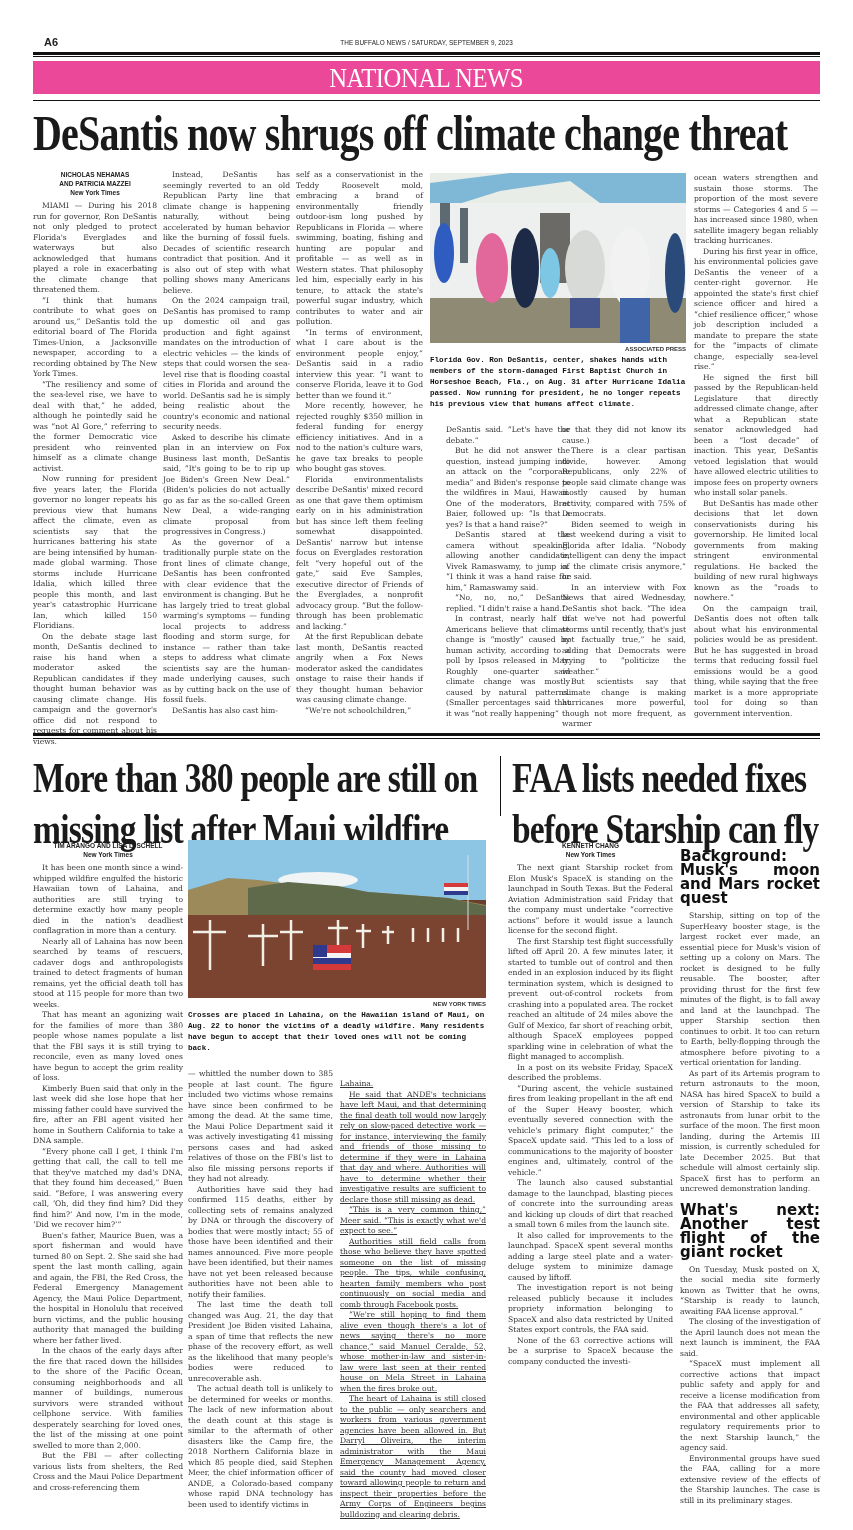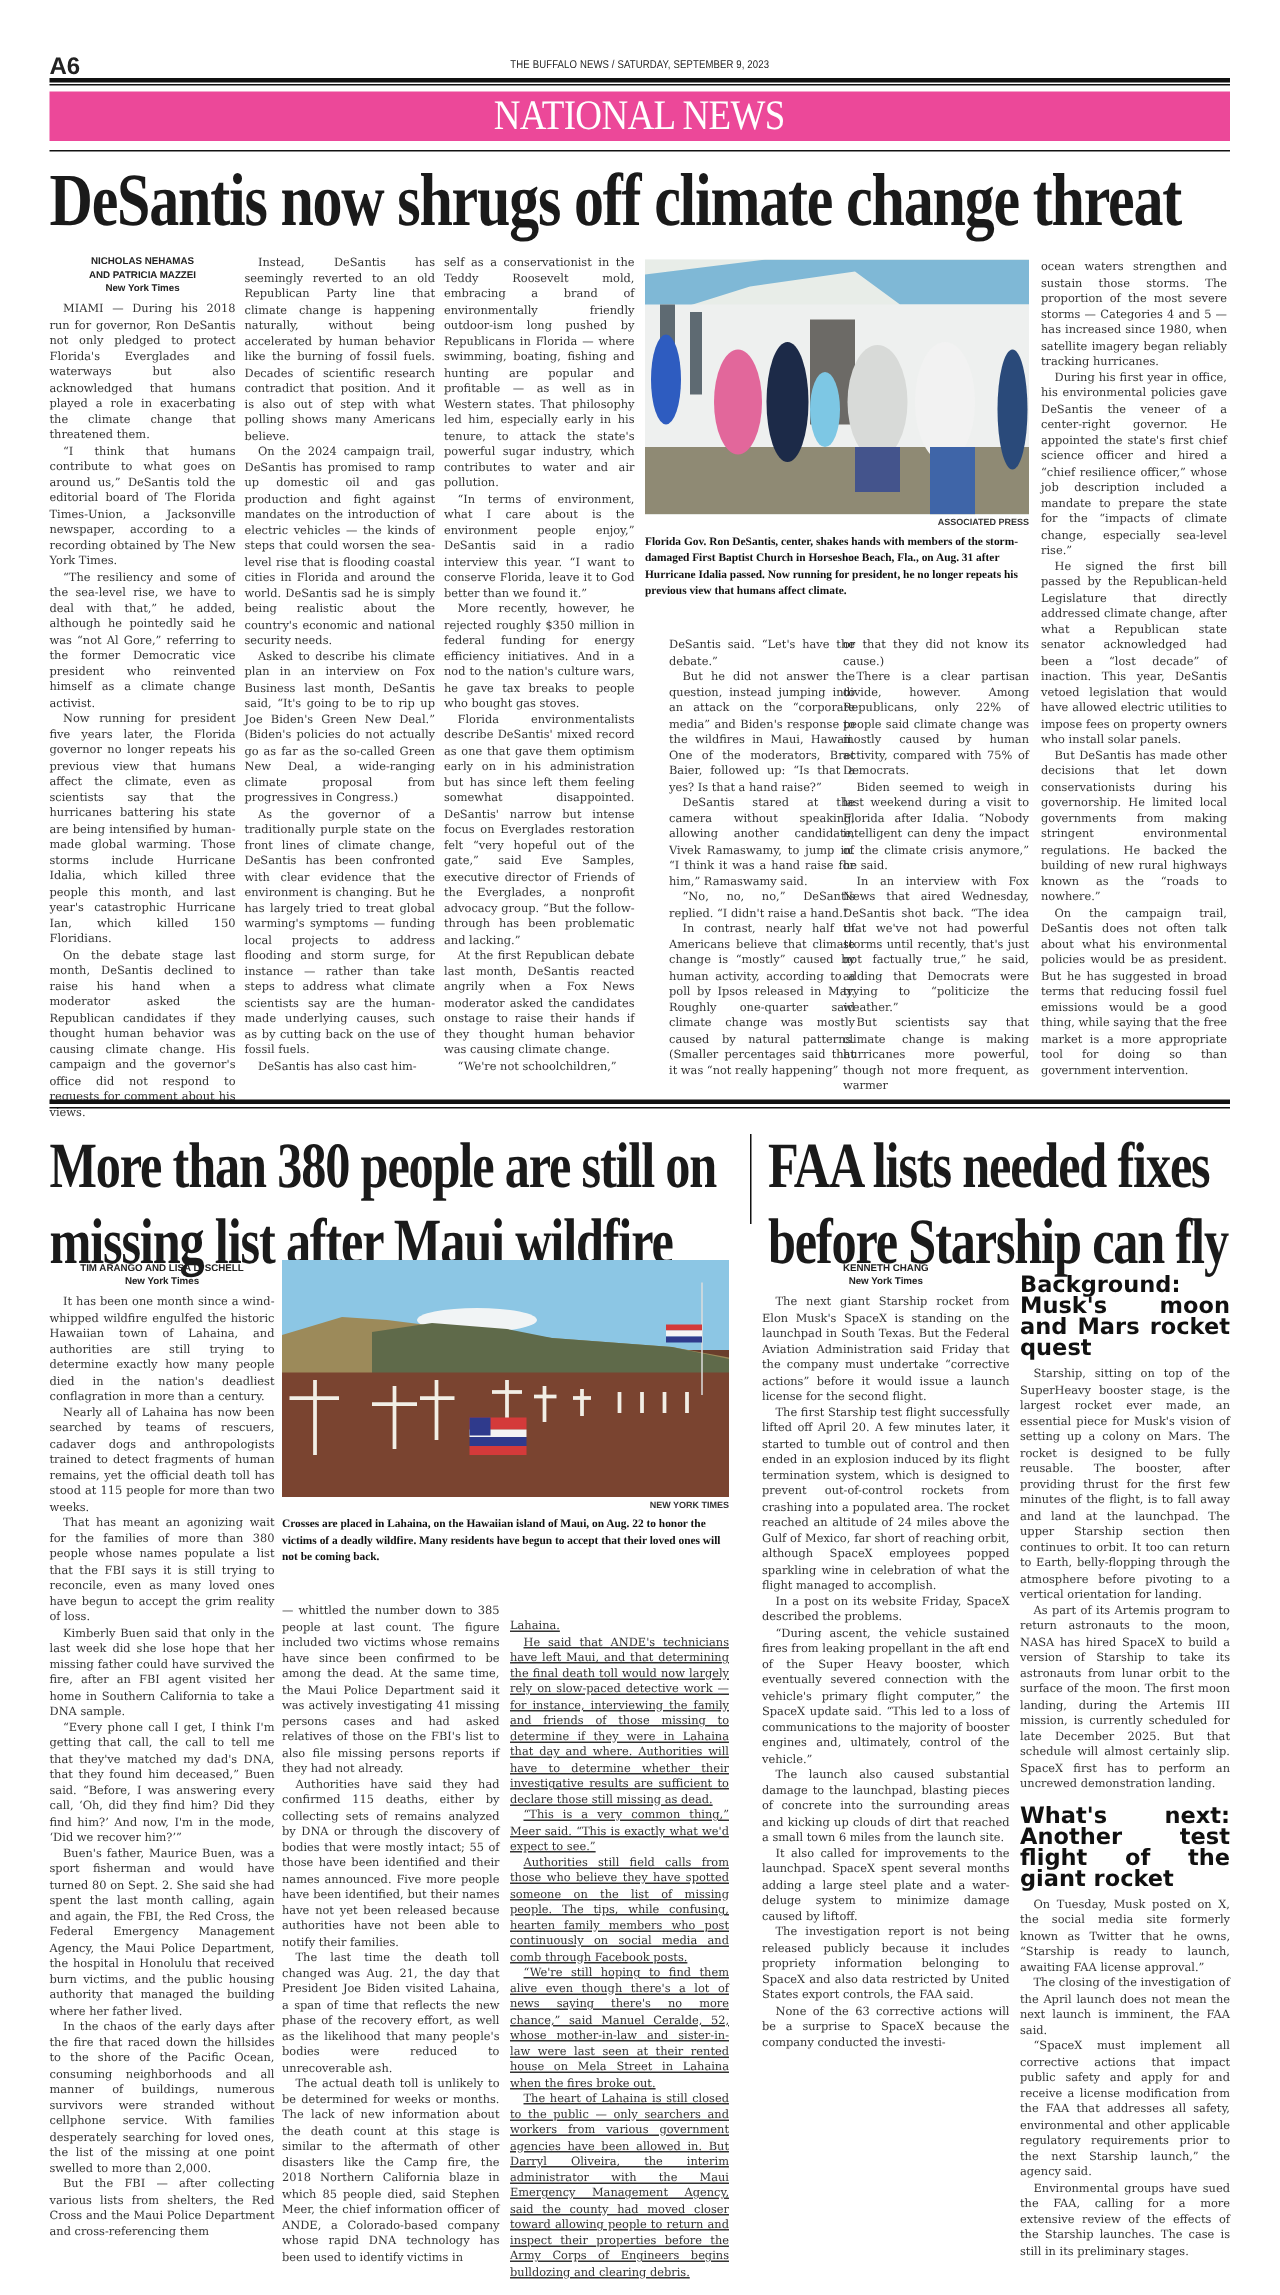--- a/index.html
+++ b/index.html
@@ -1,21 +1,21 @@
 <!DOCTYPE html>
 <html><head>
 <meta charset="utf-8">
 <style>
   * { box-sizing: border-box; margin: 0; padding: 0; }
   html, body { width: 853px; height: 1530px; background: #ffffff; overflow: hidden; }
   body { position: relative; font-family: "DejaVu Serif", serif; color: #2a2a2a; }
 
   .folio { position: absolute; top: 36px; left: 33px; right: 33px; height: 14px;
     font-family: "Liberation Sans", sans-serif; font-size: 8.5px; font-weight: bold; color:#222; }
-  .folio .page { position: absolute; left: 0; top: 0; font-size: 16px; }
+  .folio .page { position: absolute; left: 11px; top: 0; font-size: 11px; }
   .folio .masthead { position: absolute; left: 0; right: 0; text-align: center; font-weight: normal;
     font-size: 7.5px; letter-spacing: 0.1px; transform: scaleX(0.85); top: 2px; }
 
   .rule-double { position: absolute; left: 33px; right: 33px; top: 52px; height: 5px;
     border-top: 3px solid #111; border-bottom: 1px solid #111; }
   .section-band { position: absolute; left: 33px; right: 33px; top: 61px; height: 33px; background: #ec4899;
     display: flex; align-items: center; justify-content: center; }
   .section-band span { font-family: "Liberation Serif", serif; color: #fff; font-size: 28px;
     letter-spacing: -0.5px; transform: scaleX(0.88); }
   .rule-single { position: absolute; left: 33px; right: 33px; top: 100px; border-top: 1.5px solid #111; }
@@ -29,21 +29,21 @@
   .byline .org { font-weight: bold; font-size: 6.5px; }
 
   .col { position: absolute; font-family: "DejaVu Serif", serif; font-size: 7.6px; line-height: 10.5px;
     text-align: justify; color: #333; hyphens: auto; }
   .col p { text-indent: 9px; }
   .col p.noindent { text-indent: 0; }
 
   .photo { position: absolute; overflow: hidden; }
   .credit { position: absolute; font-family: "Liberation Sans", sans-serif; font-weight: bold; font-size: 6px;
     text-align: right; color: #333; }
-  .caption { position: absolute; font-family: Liberation Serif, serif; font-weight: bold; font-size: 7.6px;
+  .caption { position: absolute; font-family: Liberation Mono, monospace; font-weight: bold; font-size: 7.6px;
     line-height: 11px; color: #111; }
 
   .rule-double-mid { position: absolute; left: 33px; right: 33px; top: 733px; height: 6px;
     border-top: 3px solid #111; border-bottom: 1px solid #111; }
   .vrule { position: absolute; left: 500px; top: 756px; height: 60px; border-left: 1px solid #111; }
 
   .hed-maui { left: 33px; top: 752px; font-size: 43px; line-height: 51px; transform: scaleX(0.78); }
   .hed-faa { left: 512px; top: 752px; font-size: 43px; line-height: 51px; transform: scaleX(0.78); }
 
   .subhed { font-family: "DejaVu Sans", sans-serif; font-weight: bold; font-size: 15px; line-height: 14px;

